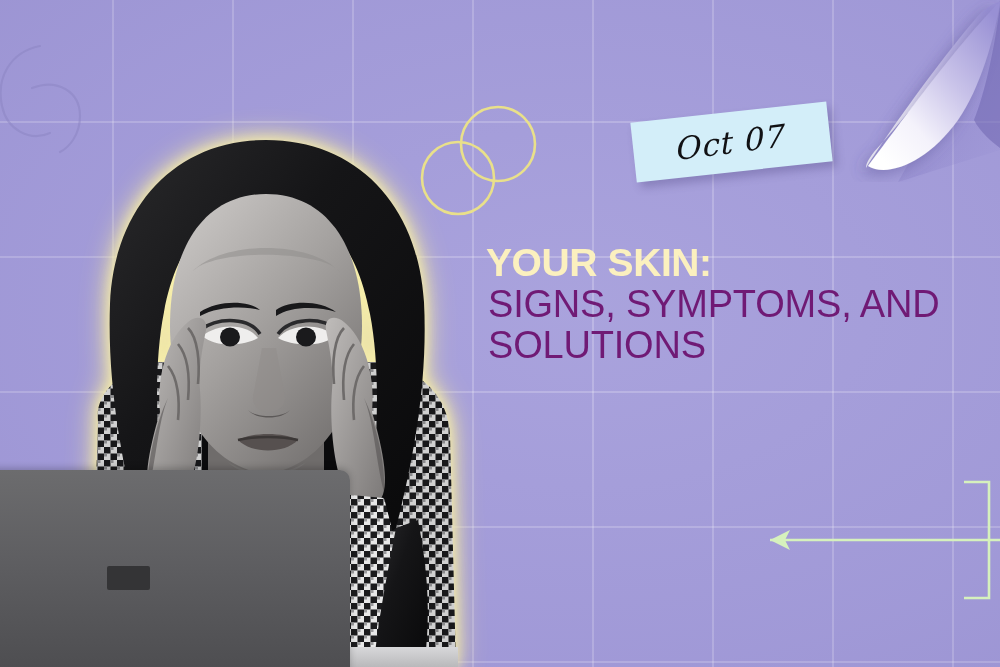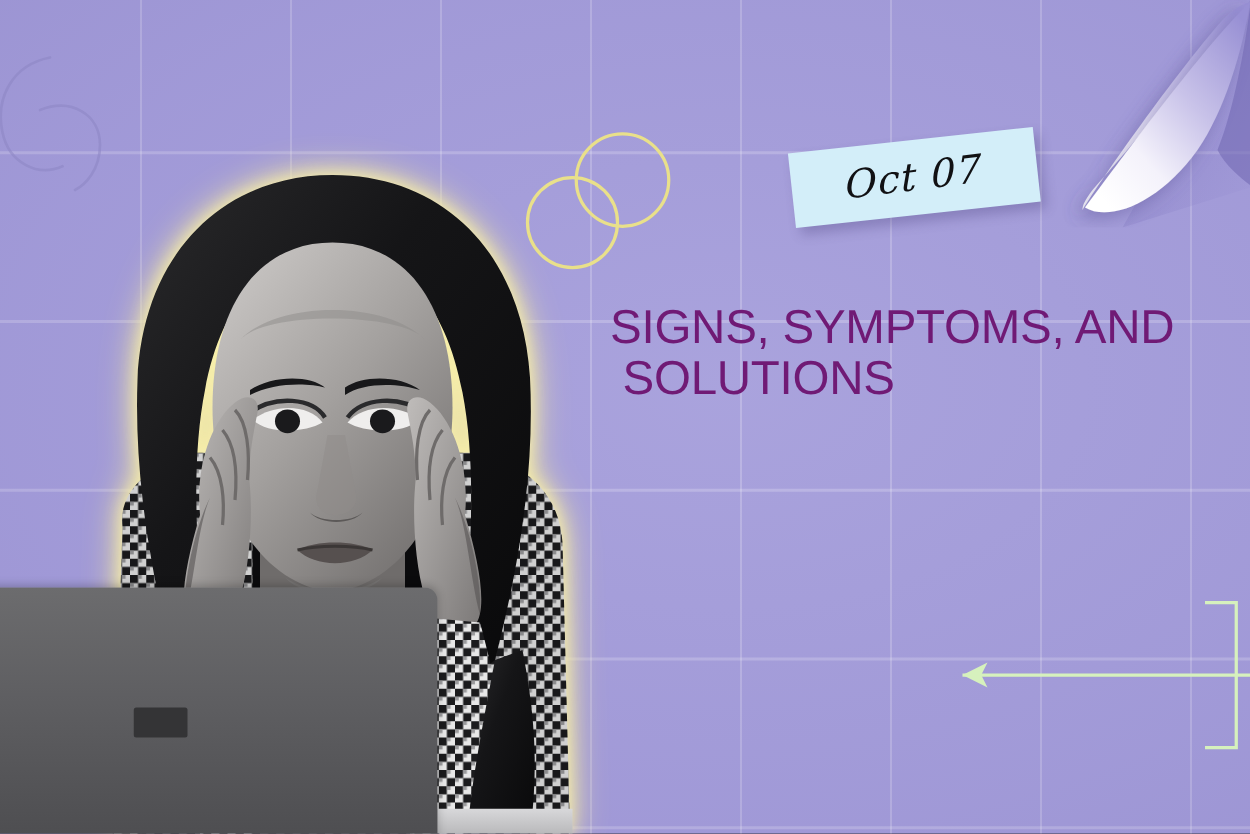--- a/index.html
+++ b/index.html
@@ -98,21 +98,21 @@
   }
   .hl-white{
     color:#701a75;
     font-weight:400;
     font-size:38px;
     letter-spacing:-0.2px;
     margin-bottom:2px;
   }
   .hl-yellow.l2{ margin-left:4px; }
   .hl-white.l3{ margin-left:6px; }
-  .hl-white.l4{ margin-left:16px; }
+  .hl-white.l4{ margin-left:6px; }
 
   
   .arrow-deco{
     position:absolute;
     left:752px;top:460px;
     width:248px;height:160px;
     pointer-events:none;
   }
 
   
@@ -189,20 +189,21 @@
     <path d="M222 2 C196 28 150 92 96 152 C90 160 88 164 88 168 C104 142 160 62 200 16 C210 6 218 2 222 2 Z" fill="url(#curlGrad)" filter="url(#curlShadow)"></path>
     <path d="M222 2 C190 32 130 112 90 166 C110 178 150 162 180 120 C202 88 216 40 222 2 Z" fill="url(#curlGrad)" filter="url(#curlShadow)"></path>
     <path d="M196 120 C206 96 216 52 222 6 L222 148 C214 142 202 132 196 120 Z" fill="#6f66b0" opacity="0.55"></path>
   </svg>
 
   <div id="date-badge">
     <span class="date-text">Oct 07</span>
   </div>
 
   <div id="headline">
+    <span class="line hl-yellow l2">YOUR SKIN:</span>
     <span class="line hl-white  l3">SIGNS, SYMPTOMS, AND</span>
     <span class="line hl-white  l4">SOLUTIONS</span>
   </div>
 
   <svg class="arrow-deco" viewBox="0 0 248 160">
     <g stroke="#d6f1bd" stroke-width="2.6" fill="none">
       <path d="M212 22 L237 22 L237 138 L212 138"></path>
       <line x1="18" y1="80" x2="248" y2="80"></line>
     </g>
     <path d="M18 80 L38 70 L33 80 L38 90 Z" fill="#d6f1bd"></path>

